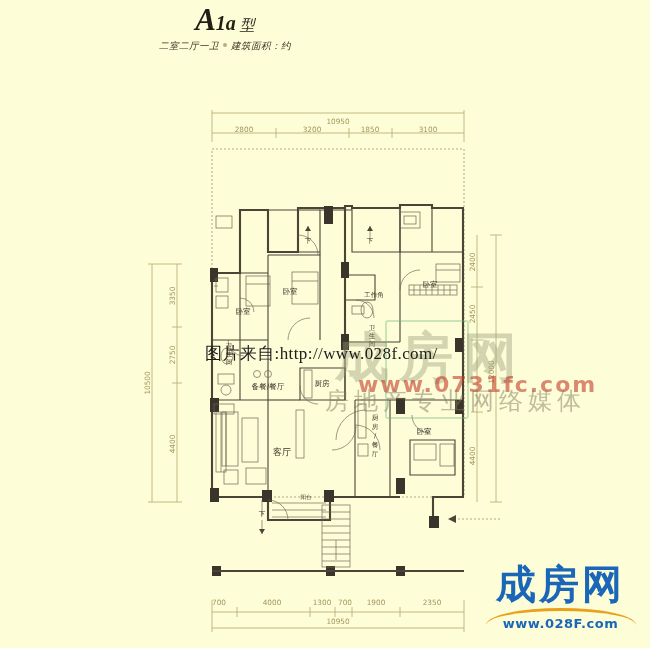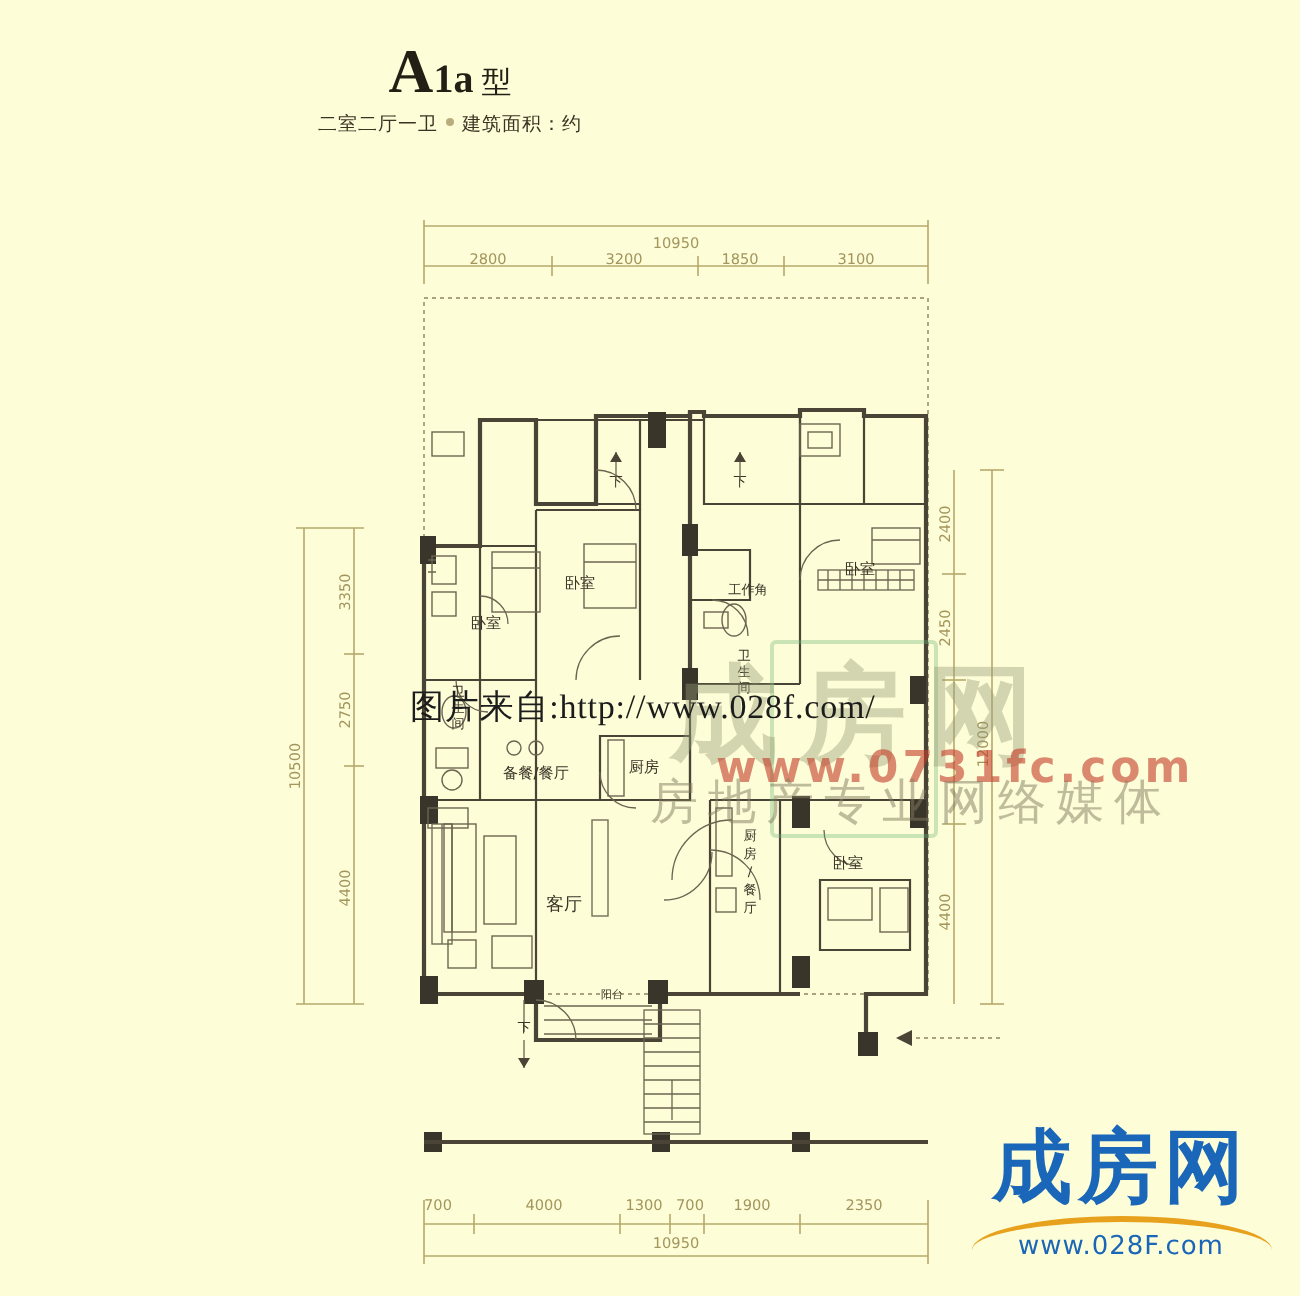--- a/index.html
+++ b/index.html
@@ -14,21 +14,21 @@
 
   
   .hdr{position:absolute;text-align:center;color:#231f14;}
   .hdr .big{font-size:31px;font-weight:bold;letter-spacing:0px;line-height:1;font-family:"Liberation Serif",serif;}
   .hdr .big .sub{font-size:20px;}
   .hdr .big .typ{font-size:15px;font-weight:normal;margin-left:4px;}
   .hdr .line2{font-size:9.5px;margin-top:5px;color:#3a3222;letter-spacing:.5px;
               font-family:"DejaVu Sans",sans-serif;}
   .hdr .dot{display:inline-block;width:4px;height:4px;border-radius:50%;
             background:#b9ad7e;margin:0 4px 2px 4px;}
-  #hdrA1{left:115px;top:20px;width:220px;}
+  #hdrA1{left:115px;top:4px;width:220px;font-style:italic;}
   #hdrA2{left:395px;top:4px;width:200px;text-align:left;padding-left:55px;box-sizing:border-box;}
 
   
   #plan{position:absolute;left:0;top:0;width:650px;height:648px;}
 
   
   .wm{position:absolute;pointer-events:none;}
   #wm-url{left:205px;top:330px;font-size:17px;color:#1c1c1c;
           font-family:"Liberation Serif",serif;letter-spacing:.4px;white-space:nowrap;margin-top:12px;}
   #wm-big{left:335px;top:322px;font-size:54px;font-weight:bold;color:rgba(150,158,120,.42);
@@ -40,21 +40,21 @@
   #wm-green{left:385px;top:320px;width:80px;height:95px;
             border:2px solid rgba(110,180,120,.35);border-radius:3px;}
 
   
   #logo{position:absolute;left:478px;top:562px;width:165px;height:74px;
         background:#fdfdd8;text-align:center;}
   #logo .mark{font-size:40px;font-weight:bold;color:#1a66b8;letter-spacing:3px;
               font-family:"DejaVu Sans",sans-serif;line-height:44px;}
   #logo .arc{position:absolute;left:8px;top:46px;width:150px;height:14px;
              border-top:3px solid #e8a11c;border-radius:50%/100% 100% 0 0;}
-  #logo .url{position:relative;font-size:13px;font-weight:normal;color:#1a66b8;
+  #logo .url{position:relative;font-size:13px;font-weight:bold;color:#1a66b8;
              letter-spacing:.5px;font-family:"DejaVu Sans",sans-serif;margin-top:10px;}
 
   
   .rl{font-family:"DejaVu Sans",sans-serif;}
 </style>
 </head>
 <body>
 
 <div class="page">
 

